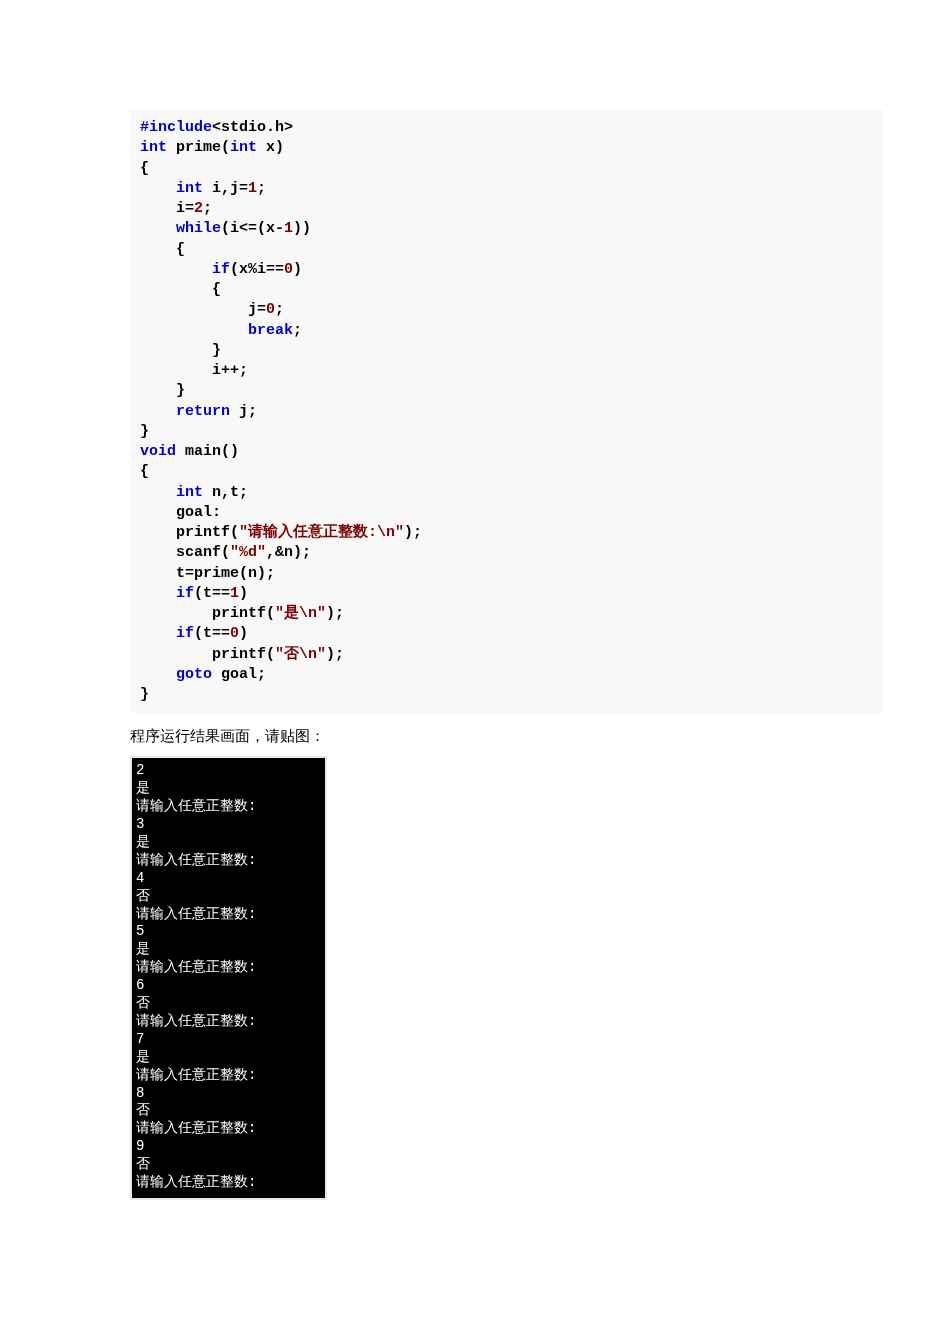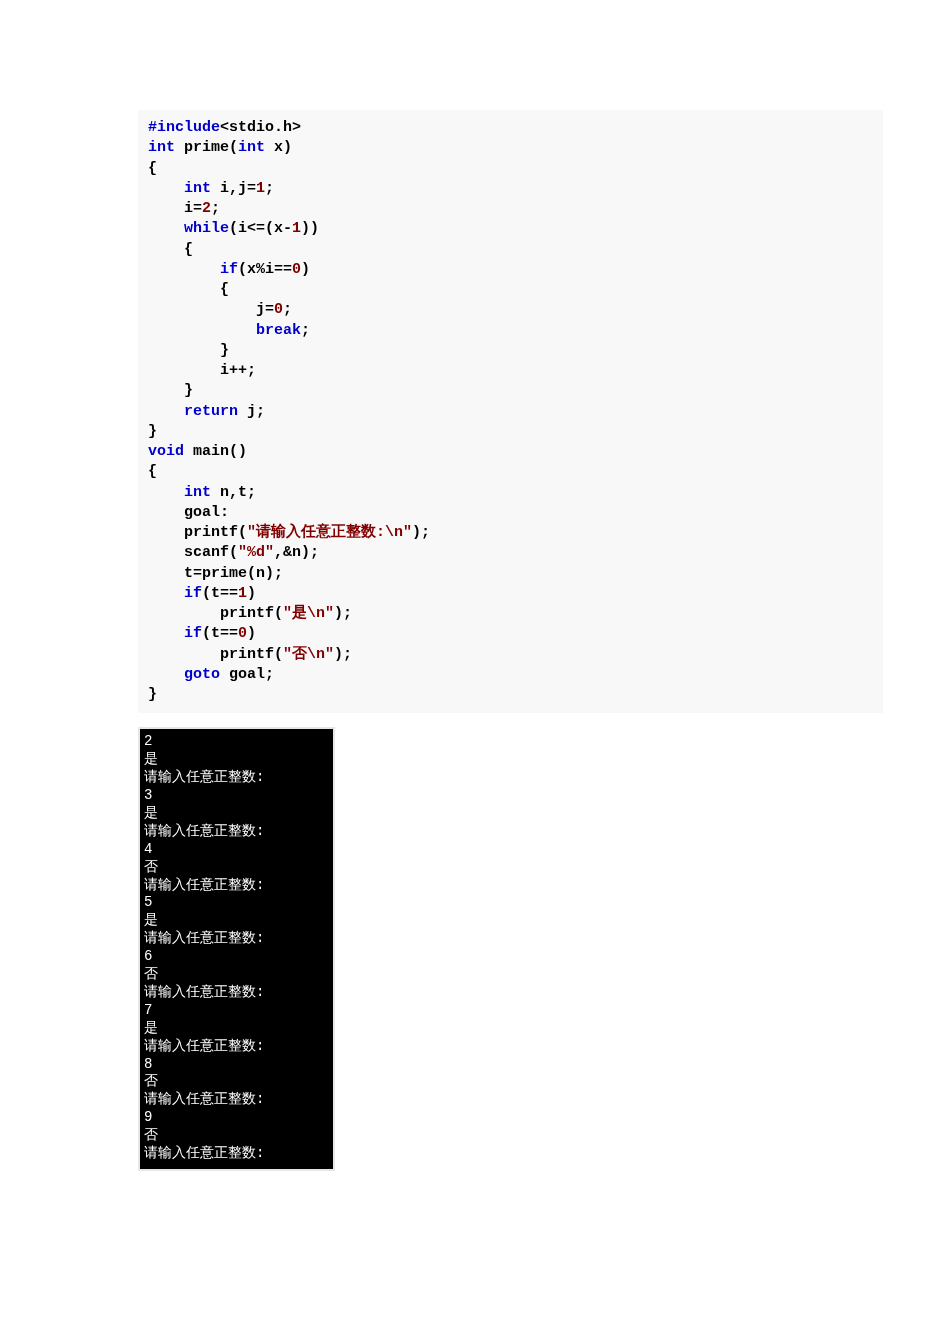--- a/index.html
+++ b/index.html
@@ -5,21 +5,20 @@
   body {
     margin: 0;
     padding: 0;
     background: #fff;
     font-family: "SimSun", "宋体", serif;
     width: 945px;
   }
   .page {
     padding: 110px 62px 60px 130px;
     box-sizing: border-box;
-    margin-left: 8px;
   }
   .code-block {
     background: #f8f8f8;
     padding: 8px 10px;
     margin-bottom: 14px;
     font-family: "Courier New", monospace;
     font-size: 15px;
     font-weight: bold;
     line-height: 1.35;
     color: #000;
@@ -73,20 +72,21 @@
 <span>    printf(</span><span class="str">"请输入任意正整数:\n"</span><span>);</span>
 <span>    scanf(</span><span class="str">"%d"</span><span>,&amp;n);</span>
 <span>    t=prime(n);</span>
 <span>    </span><span class="kw">if</span><span>(t==</span><span class="num">1</span><span>)</span>
 <span>        printf(</span><span class="str">"是\n"</span><span>);</span>
 <span>    </span><span class="kw">if</span><span>(t==</span><span class="num">0</span><span>)</span>
 <span>        printf(</span><span class="str">"否\n"</span><span>);</span>
 <span>    </span><span class="kw">goto</span><span> goal;</span>
 <span>}</span></div>
 
+  <div class="caption">程序运行结果画面，请贴图：</div>
 
   <div class="console-block">2
 是
 请输入任意正整数:
 3
 是
 请输入任意正整数:
 4
 否
 请输入任意正整数:

